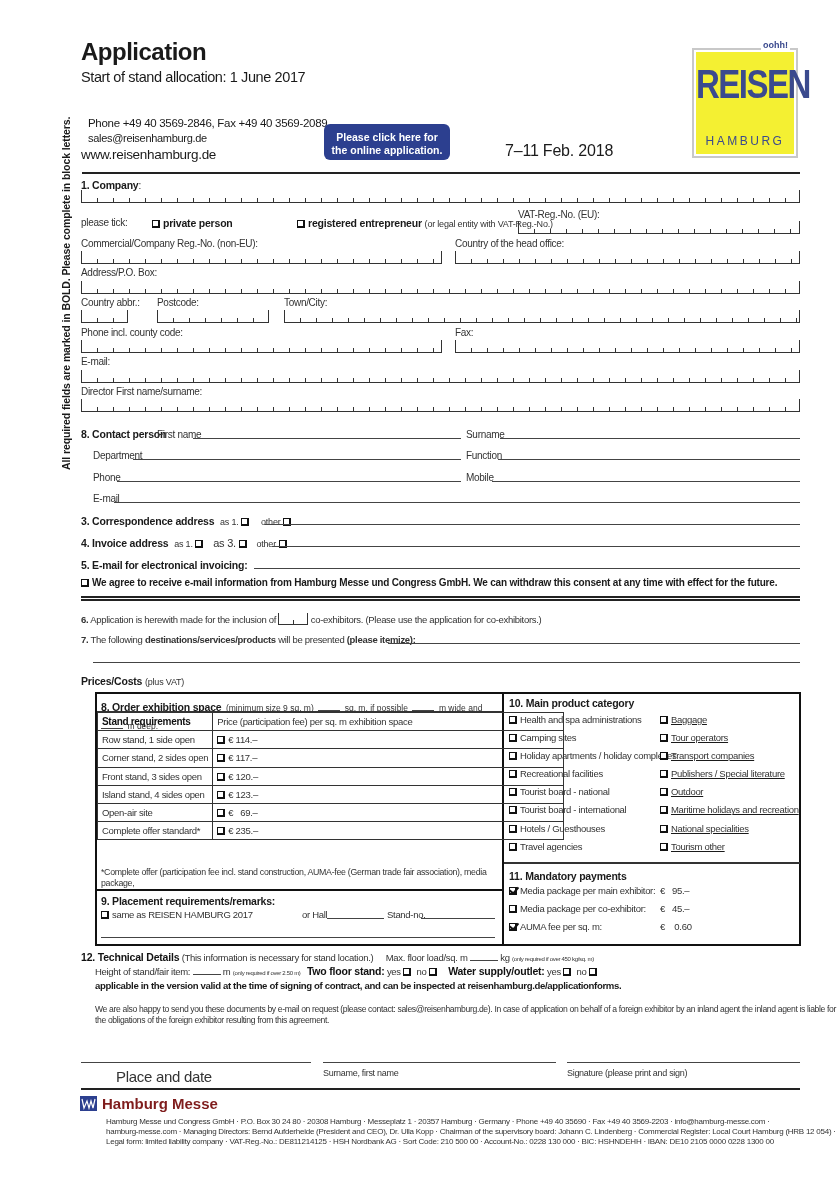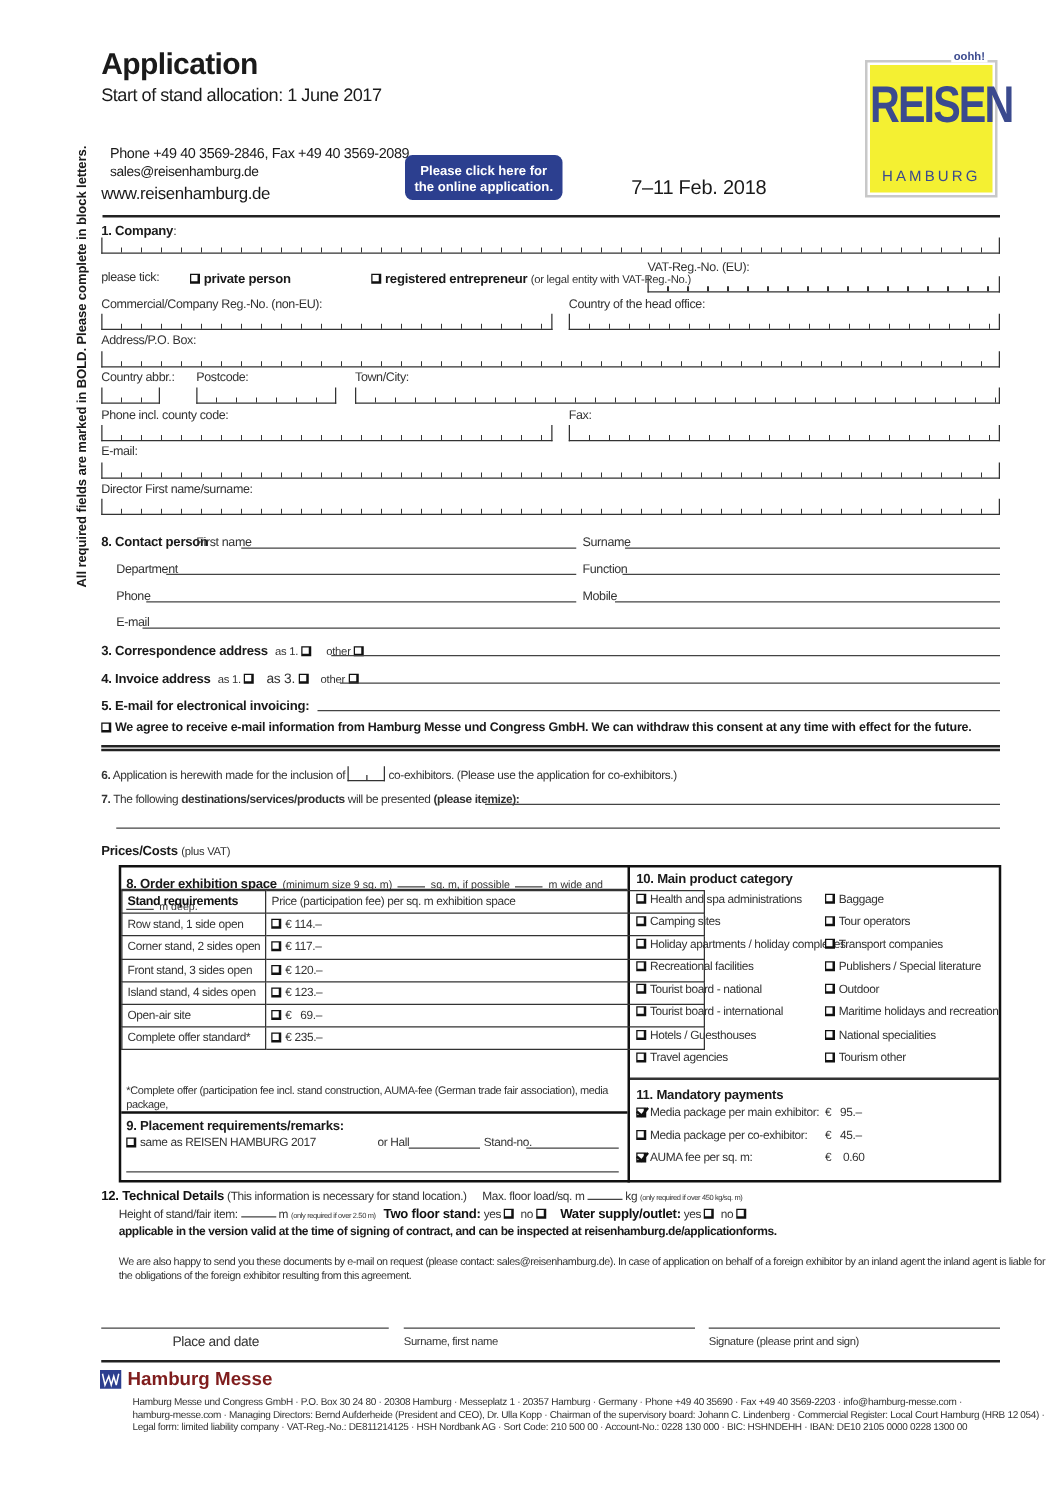--- a/index.html
+++ b/index.html
@@ -230,21 +230,21 @@
 <div class="abs" style="left:509px; top:714px;">
   <div class="cat-col"><span class="cb"></span><span>Health and spa administrations</span></div>
   <div class="cat-col"><span class="cb"></span><span>Camping sites</span></div>
   <div class="cat-col"><span class="cb"></span><span>Holiday apartments / holiday complexes</span></div>
   <div class="cat-col"><span class="cb"></span><span>Recreational facilities</span></div>
   <div class="cat-col"><span class="cb"></span><span>Tourist board - national</span></div>
   <div class="cat-col"><span class="cb"></span><span>Tourist board - international</span></div>
   <div class="cat-col"><span class="cb"></span><span>Hotels / Guesthouses</span></div>
   <div class="cat-col"><span class="cb"></span><span>Travel agencies</span></div>
 </div>
-<div class="abs" style="left:660px; top:714px;">
+<div class="abs" style="left:660px; top:714px;text-decoration:underline;">
   <div class="cat-col"><span class="cb"></span><span>Baggage</span></div>
   <div class="cat-col"><span class="cb"></span><span>Tour operators</span></div>
   <div class="cat-col"><span class="cb"></span><span>Transport companies</span></div>
   <div class="cat-col"><span class="cb"></span><span>Publishers / Special literature</span></div>
   <div class="cat-col"><span class="cb"></span><span>Outdoor</span></div>
   <div class="cat-col"><span class="cb"></span><span>Maritime holidays and recreation</span></div>
   <div class="cat-col"><span class="cb"></span><span>National specialities</span></div>
   <div class="cat-col"><span class="cb"></span><span>Tourism other</span></div>
 </div>
 
@@ -282,21 +282,21 @@
   <div style="padding-left:14px; white-space:nowrap;">applicable in the version valid at the time of signing of contract, and can be inspected at reisenhamburg.de/applicationforms.</div>
 </div>
 <div class="abs" style="left:95px; top:1004px; width:710px; font-size:8.6px; color:#333; line-height:10.5px; letter-spacing:-0.35px;">
   <div style="white-space:nowrap;">We are also happy to send you these documents by e-mail on request (please contact: sales@reisenhamburg.de). In case of application on behalf of a foreign exhibitor by an inland agent the inland agent is liable for</div>
   <div>the obligations of the foreign exhibitor resulting from this agreement.</div>
 </div>
 
 <div class="abs hr-thin" style="left:81px; top:1062px; width:230px;"></div>
 <div class="abs hr-thin" style="left:323px; top:1062px; width:233px;"></div>
 <div class="abs hr-thin" style="left:567px; top:1062px; width:233px;"></div>
-<div class="abs lbl" style="left:90px; top:1068px; font-size:11px;padding-left:48px;">Place and date</div>
+<div class="abs lbl" style="left:68px; top:1068px; font-size:15px;padding-left:48px;">Place and date</div>
 <div class="abs lbl" style="left:323px; top:1068px; font-size:9px;">Surname, first name</div>
 <div class="abs lbl" style="left:567px; top:1068px; font-size:9px;">Signature (please print and sign)</div>
 <div class="abs hr-thick" style="left:81px; top:1088px; width:719px;"></div>
 
 <div class="abs" style="left:80px; top:1096px; width:17px; height:15px; background:#2c3f8f;">
   <svg width="17" height="15" viewBox="0 0 17 15">
       <polyline points="2,3 4,12 7,5 9,12 11,5 13,12 15,3" fill="none" stroke="#ffffff" stroke-width="1.2"></polyline>
     </svg>
 </div>
 <div class="abs" style="left:102px; top:1095px; font-size:15px; font-weight:bold; color:#7f1d1d;">Hamburg Messe</div>

